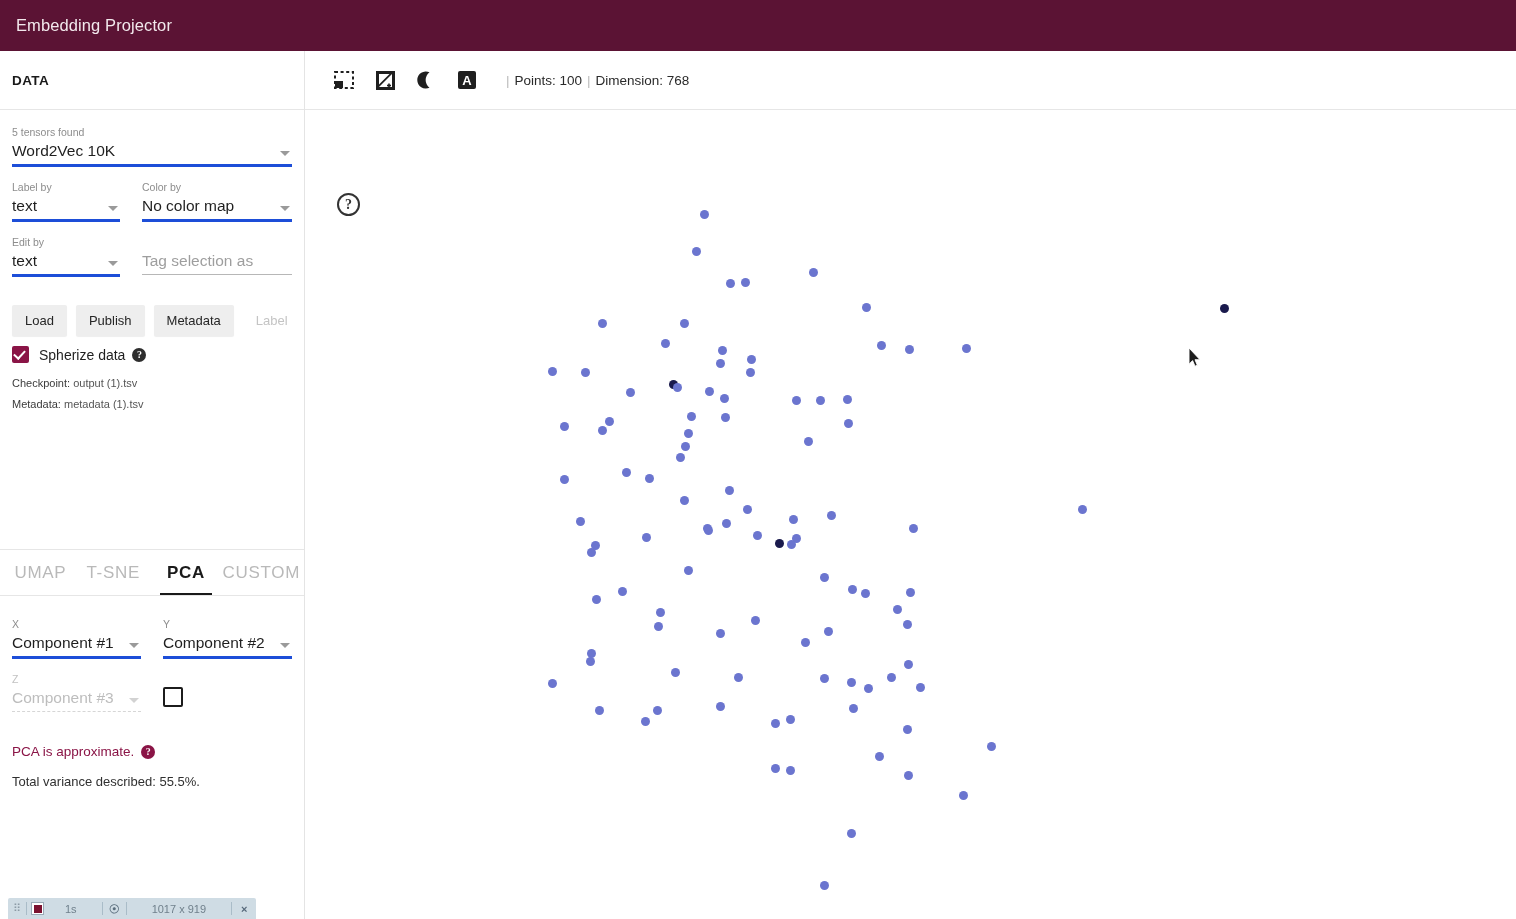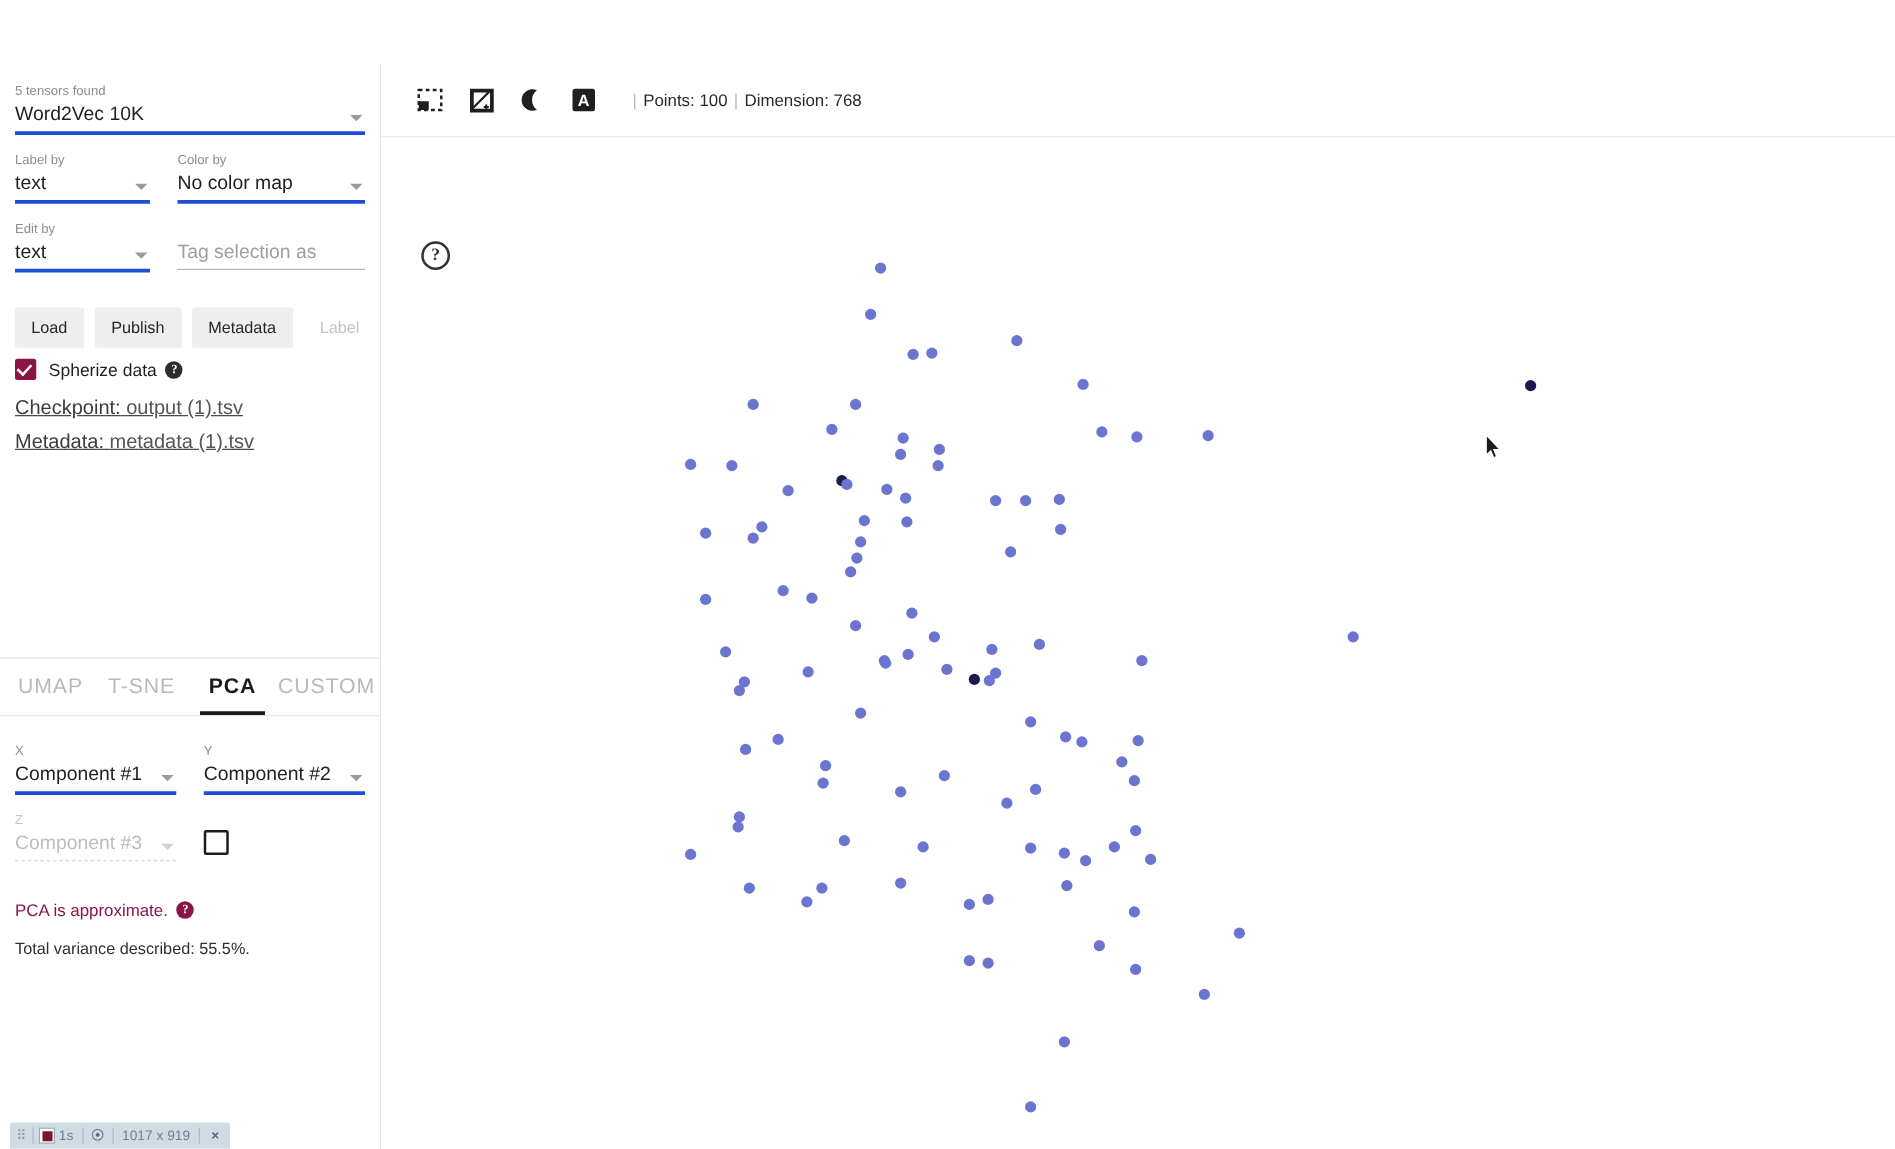--- a/index.html
+++ b/index.html
@@ -164,25 +164,24 @@
     line-height: 14px;
     text-align: center;
     margin-left: 7px;
     flex: 0 0 auto;
     cursor: pointer;
     font-family: "Liberation Serif", serif;
   }
   .help-dot.maroon { background: #8a1446; }
 
   .kv {
-    font-size: 16px;
+    font-size: 11px;
     color: #4a4a4a;
     margin-bottom: 9px;
     white-space: nowrap;
-    text-decoration: underline;
   }
   .kv .k { color: #3b3b3b; }
   .kv .v { color: #555; }
 
   
   .proj-tabs {
     flex: 0 0 auto;
     border-top: 1px solid #e6e6e6;
     display: flex;
     padding: 0 4px;
@@ -311,32 +310,38 @@
   .recbar .vbar { width: 1px; height: 13px; background: #a9bcc8; margin: 0 4px; }
   .recbar .stopsq {
     width: 13px; height: 13px;
     border: 1px solid #9aabb7;
     background: #fff;
     display: flex; align-items: center; justify-content: center;
   }
   .recbar .stopsq i {
     display: block; width: 8px; height: 8px; background: #7b1230;
   }
-  .recbar .lbl { padding: 0 3px; white-space: nowrap; text-align: right; }
+  .recbar .lbl { padding: 0 21px; white-space: nowrap; text-align: right; }
   .recbar .cam { font-size: 11px; color: #5a6e7d; padding: 0 2px; cursor: pointer; }
   .recbar .xbtn { font-weight: bold; color: #56687a; padding: 0 5px; cursor: pointer; }
 </style>
 </head>
 <body>
 
 <div id="app">
 
+  <div class="appbar">
+    <div class="appbar-title">Embedding Projector</div>
+  </div>
 
   <div class="sidebar">
 
+    <div class="sidebar-header">
+      <div class="ttl">DATA</div>
+    </div>
 
     <div class="sidebar-body">
 
       <div class="field">
         <div class="field-caption">5 tensors found</div>
         <div class="select-line">
           <div class="select-val">Word2Vec 10K</div>
           <span class="caret"></span>
         </div>
       </div>

